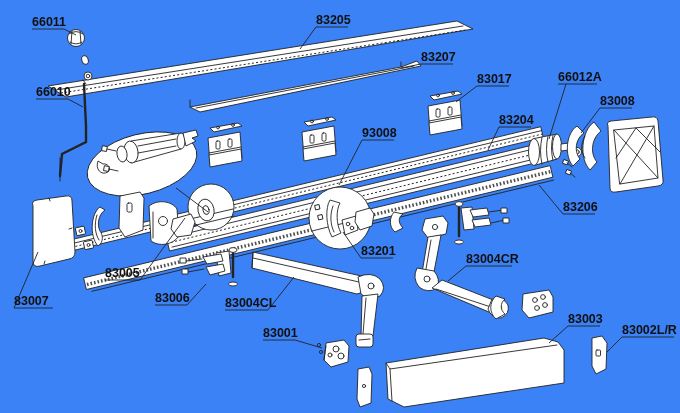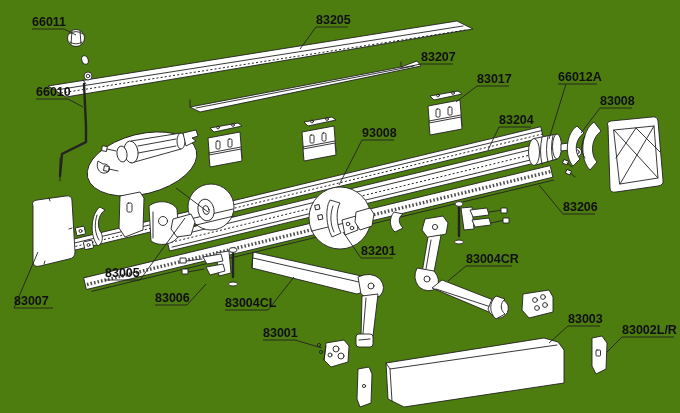--- a/index.html
+++ b/index.html
@@ -1,17 +1,17 @@
 <!DOCTYPE html>
 <html><head>
 <meta charset="utf-8">
 <style>
   html,body { margin:0; padding:0; background:#ffffff; }
   .page {
-    position:relative; width:680px; height:413px; background:#4d7c0f;
+    position:relative; width:680px; height:413px; background:#3b82f6;
     font-family:"Liberation Sans", sans-serif; overflow:hidden;
   }
   svg { position:absolute; inset:0; }
   .w  { fill:#ffffff; stroke:#232323; stroke-width:0.9; stroke-linejoin:round; }
   .s  { fill:none; stroke:#232323; stroke-width:0.9; stroke-linecap:round; stroke-linejoin:round; }
   .s2 { fill:none; stroke:#232323; stroke-width:2.4; stroke-linecap:round; }
   .dash { fill:none; stroke:#232323; stroke-width:1; stroke-dasharray:2 2.2; }
   .dashthick { fill:none; stroke:#232323; stroke-width:3.4; stroke-dasharray:1.6 2; opacity:.8; }
   .lead { fill:none; stroke:#232323; stroke-width:0.9; }
   text.lbl { font-size:12.5px; font-weight:bold; fill:#101010; }

